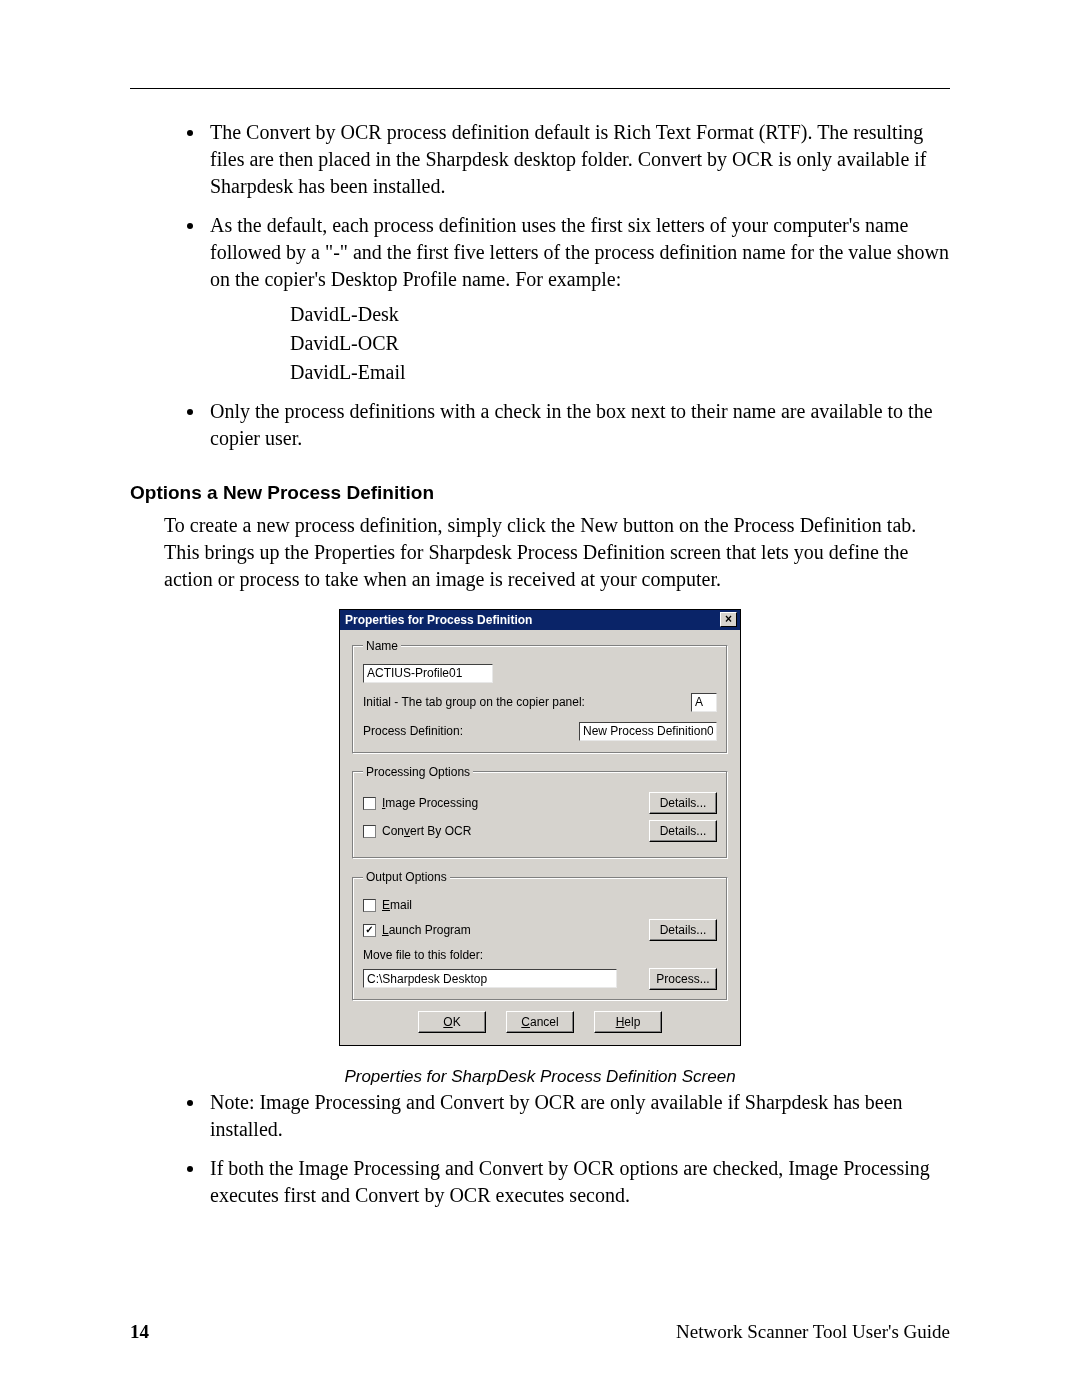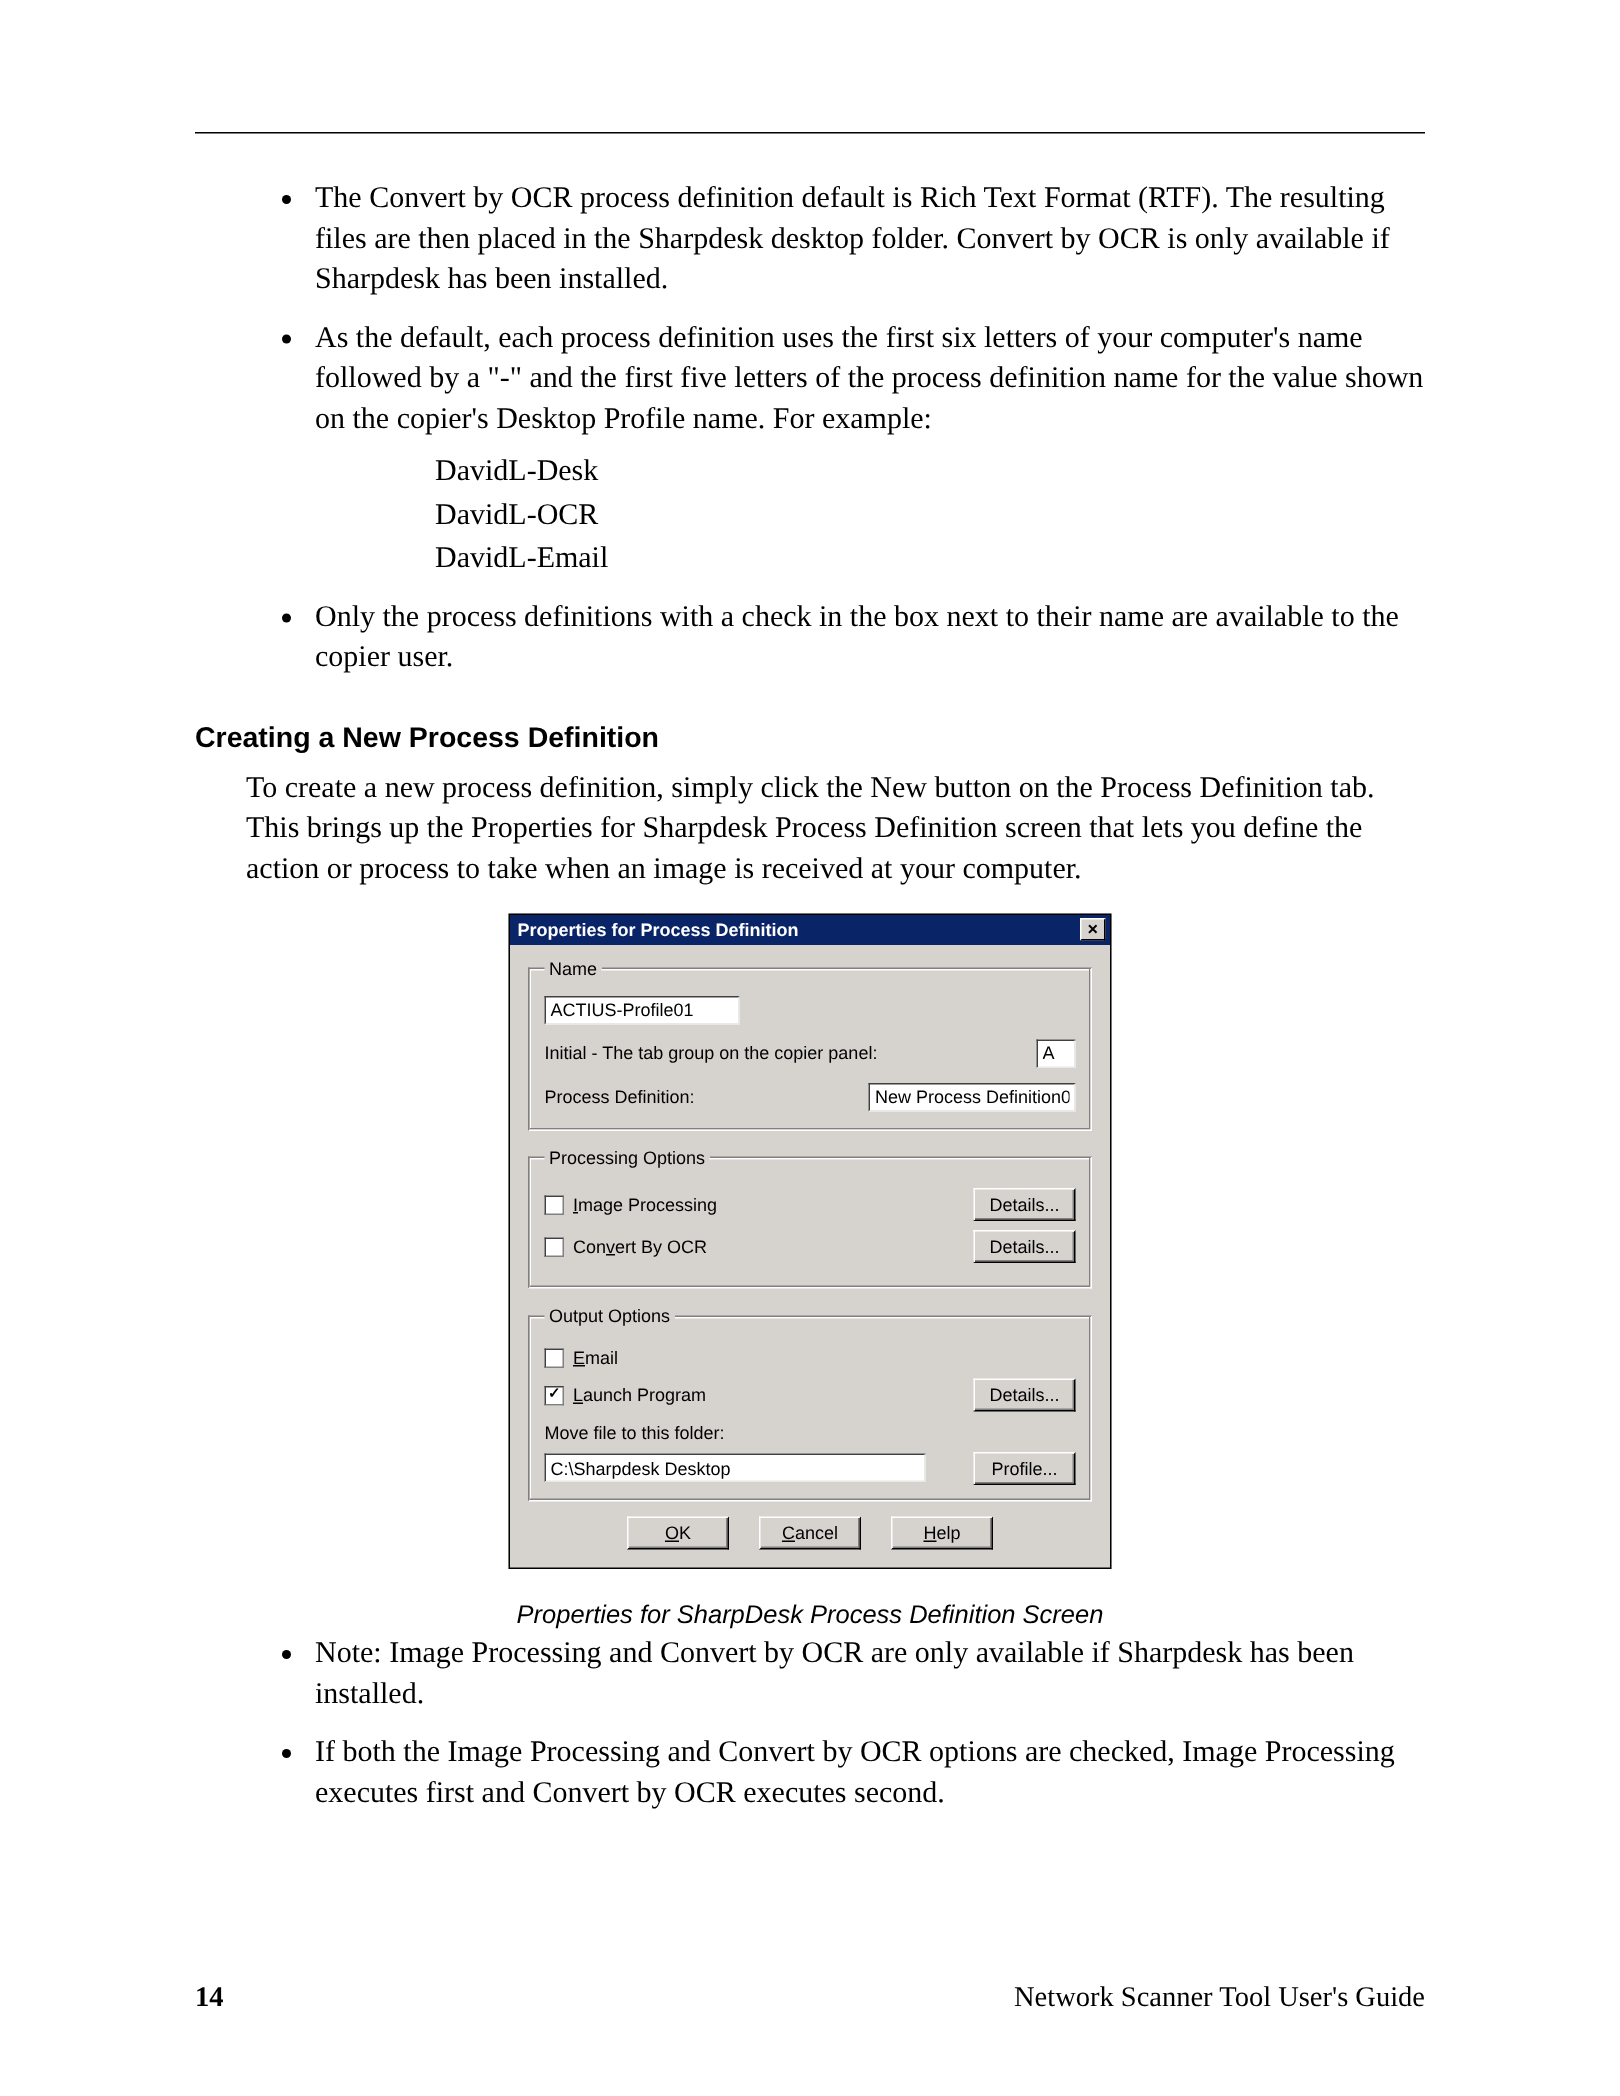--- a/index.html
+++ b/index.html
@@ -213,21 +213,21 @@
       <span>As the default, each process definition uses the first six letters of your computer's name followed by a "-" and the first five letters of the process definition name for the value shown on the copier's Desktop Profile name. For example:</span>
       <div class="examples">
         <div>DavidL-Desk</div>
         <div>DavidL-OCR</div>
         <div>DavidL-Email</div>
       </div>
     </li>
     <li>Only the process definitions with a check in the box next to their name are available to the copier user.</li>
   </ul>
 
-  <h3 class="heading">Creating a New Process Definition</h3>
+  <h3 class="heading">Options a New Process Definition</h3>
   <p class="body">To create a new process definition, simply click the New button on the Process Definition tab. This brings up the Properties for Sharpdesk Process Definition screen that lets you define the action or process to take when an image is received at your computer.</p>
 
   <div class="dialog-wrap">
     <div class="dialog">
       <div class="titlebar">
         <span>Properties for Process Definition</span>
         <div class="closebtn">×</div>
       </div>
       <div class="dlg-body">
 
@@ -283,21 +283,21 @@
             <div class="chk-left">
               <span class="chk checked"></span>
               <span><span class="u">L</span>aunch Program</span>
             </div>
             <button class="btn">Details...</button>
           </div>
 
           <div class="folder-lbl">Move file to this folder:</div>
           <div class="folder-row">
             <input class="txt full" value="C:\Sharpdesk Desktop" style="">
-            <button class="btn">Profile...</button>
+            <button class="btn">Process...</button>
           </div>
         </fieldset>
 
         <div class="dlg-buttons">
           <button class="btn"><span class="u">O</span>K</button>
           <button class="btn"><span class="u">C</span>ancel</button>
           <button class="btn"><span class="u">H</span>elp</button>
         </div>
 
       </div>

